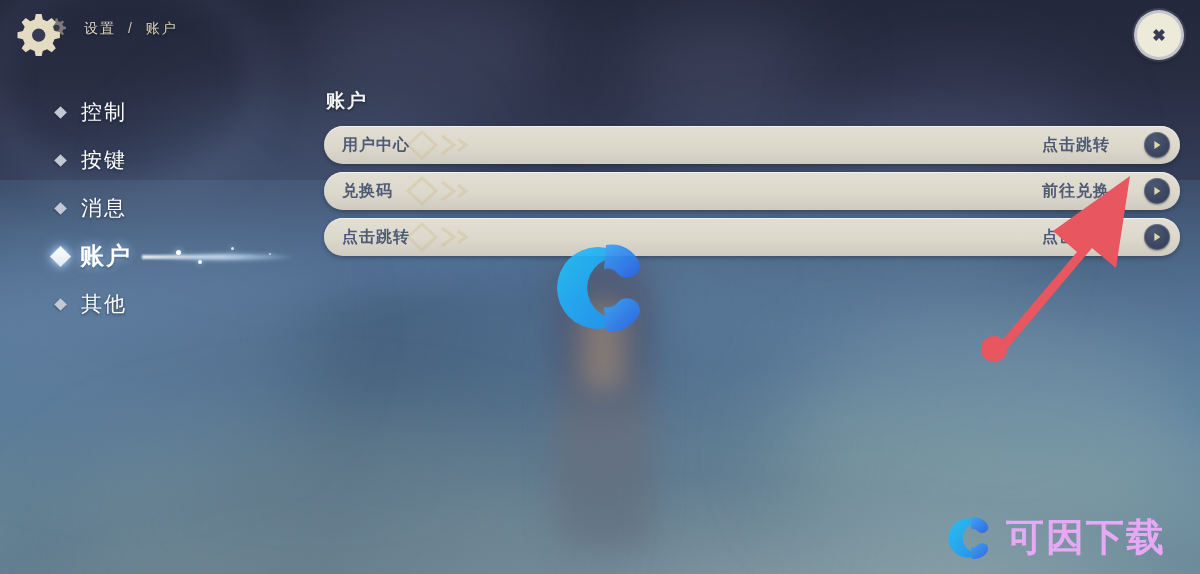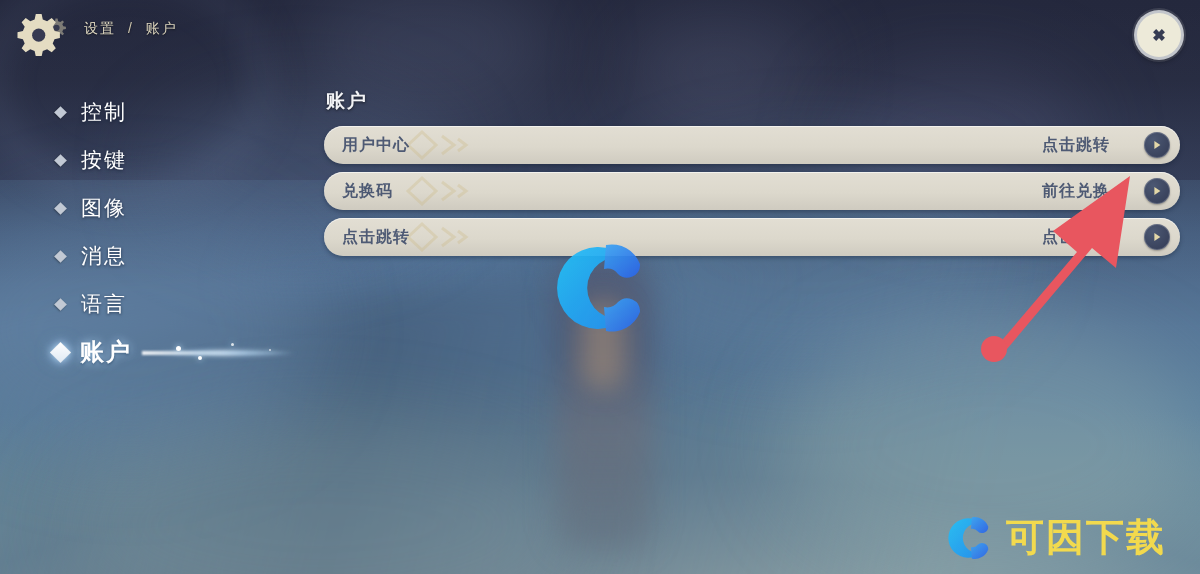--- a/index.html
+++ b/index.html
@@ -146,21 +146,21 @@
     display:flex;align-items:center;justify-content:center;flex:none;cursor:pointer;
   }
 
   
   .annot{position:absolute;left:0;top:0;width:1200px;height:574px;pointer-events:none;}
 
   
   .wm-center{position:absolute;left:548px;top:236px;width:104px;height:104px;opacity:.93;}
   .wm-corner{position:absolute;left:944px;top:512px;display:flex;align-items:center;gap:12px;opacity:.92;}
   .wm-corner-text{
-    font-size:38px;font-weight:700;color:#fde047;letter-spacing:2px;
+    font-size:38px;font-weight:700;color:#f0abfc;letter-spacing:2px;
     font-family:"DejaVu Sans","Liberation Sans",sans-serif;
   }
 </style>
 </head>
 <body>
 
 <div class="screen">
 
   <div class="bg">
     <div class="bg-base"></div>
@@ -214,47 +214,43 @@
     <div class="nav-item">
       <span class="bullet"></span>
       <span class="nav-label">控制</span>
     </div>
 
     <div class="nav-item">
       <span class="bullet"></span>
       <span class="nav-label">按键</span>
     </div>
 
+
+
     <div class="nav-item">
       <span class="bullet"></span>
-      <span class="nav-label">图像</span>
-    </div>
-
-
-    <div class="nav-item">
-      <span class="bullet"></span>
       <span class="nav-label">消息</span>
     </div>
 
-    <div class="nav-item">
-      <span class="bullet"></span>
-      <span class="nav-label">语言</span>
-    </div>
 
     <div class="nav-item active">
       <span class="bullet"></span>
       <span class="nav-label">账户</span>
       <span class="glow-streak"></span>
       <span class="glow-streak2"></span>
       <span class="spark" style="left:120px;top:18px;width:5px;height:5px;"></span>
       <span class="spark" style="left:142px;top:28px;width:4px;height:4px;"></span>
       <span class="spark" style="left:175px;top:15px;width:3px;height:3px;opacity:.8;"></span>
       <span class="spark" style="left:213px;top:21px;width:2px;height:2px;opacity:.7;"></span>
     </div>
 
+    <div class="nav-item">
+      <span class="bullet"></span>
+      <span class="nav-label">其他</span>
+    </div>
   </div>
 
   <div class="main">
 
     <div class="section-title">账户</div>
 
     <div class="row">
       <svg class="row-orn" viewBox="0 0 130 34">
         <g fill="none" stroke="#cdb77e" stroke-width="3" opacity=".55">
           <path d="M6 17 L20 4 L34 17 L20 30 Z"></path>

